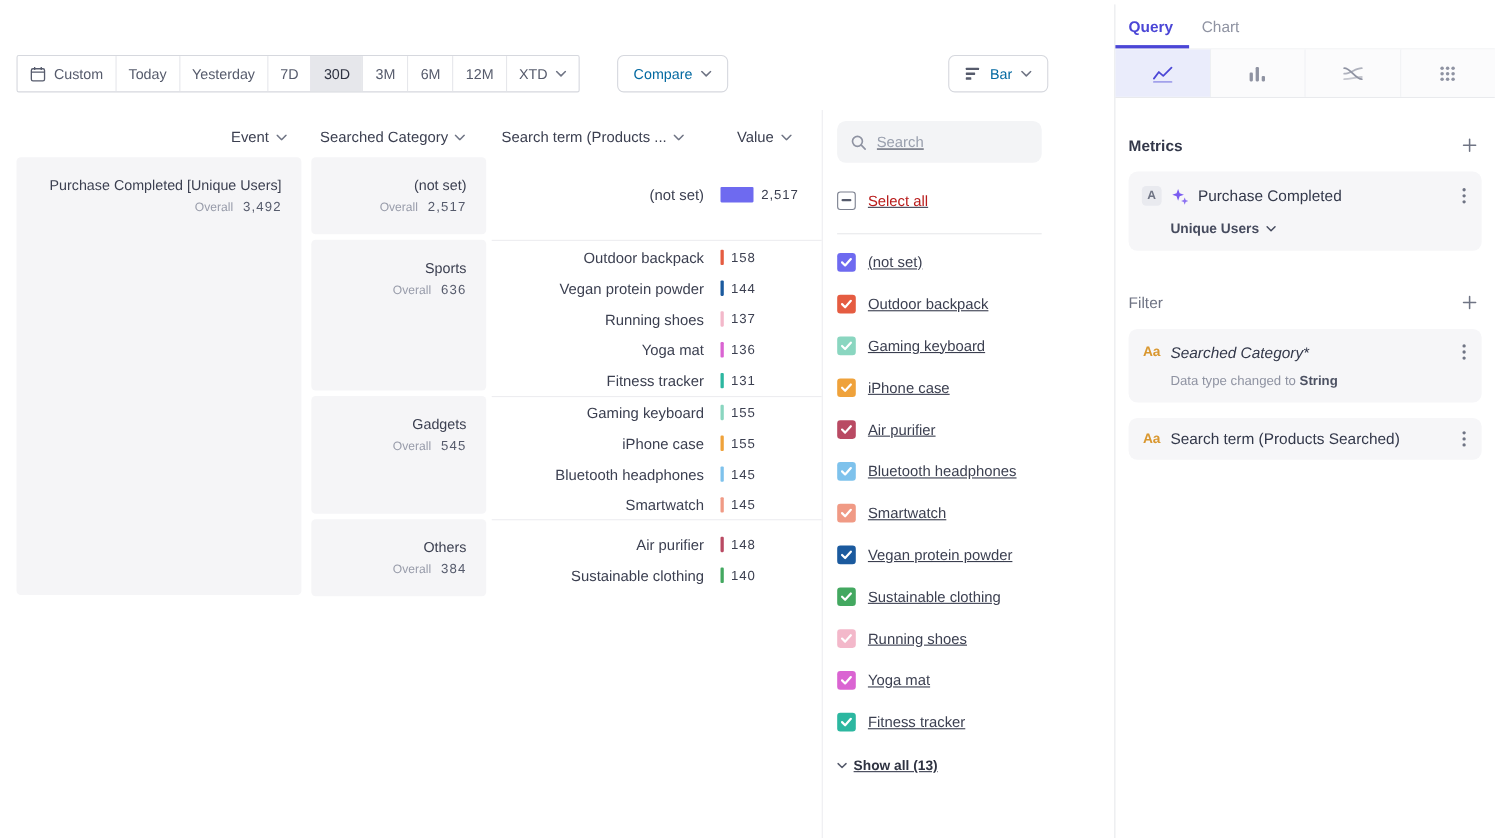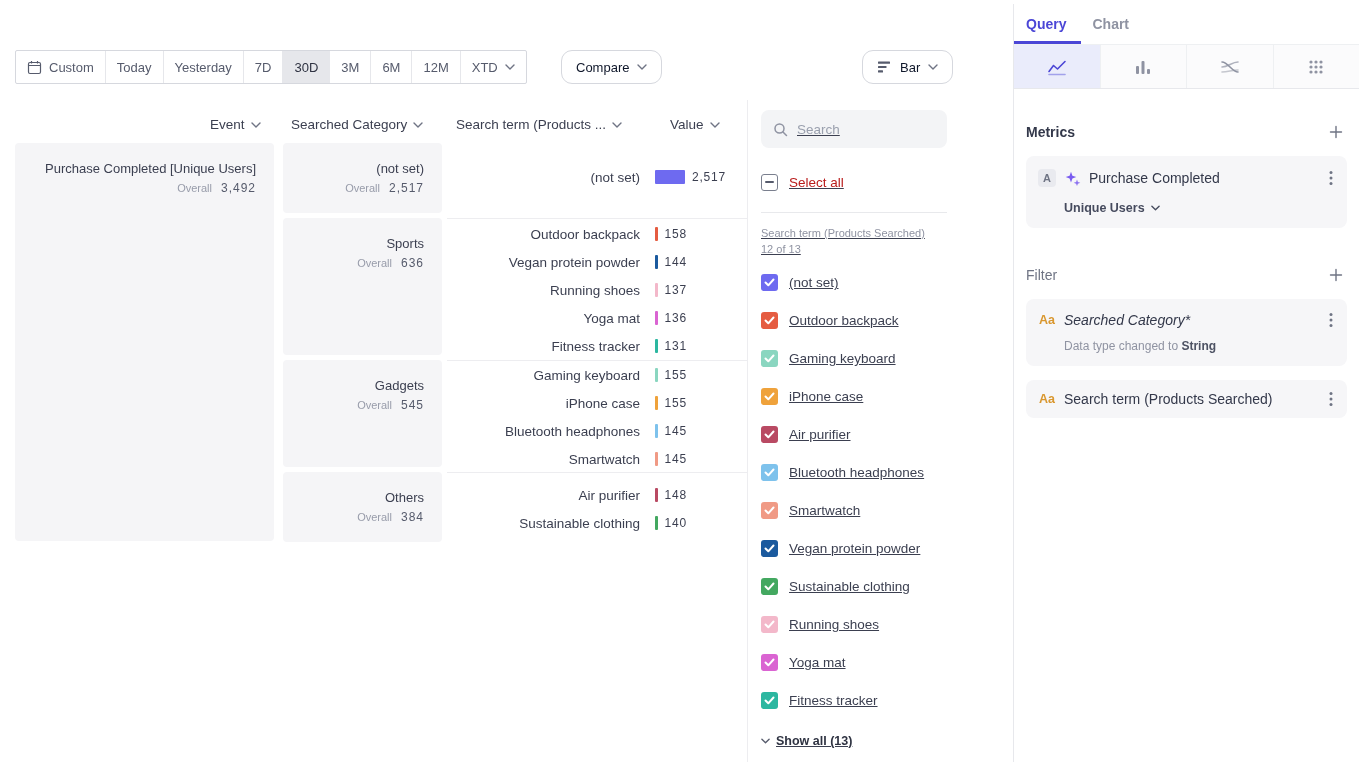--- a/index.html
+++ b/index.html
@@ -7,21 +7,21 @@
   body { font-family:"Liberation Sans","DejaVu Sans",sans-serif; background:#fff; color:#3b3f50; position:relative; overflow:hidden; }
   button { font-family:inherit; background:none; border:none; cursor:pointer; color:inherit; }
   .icn { display:inline-flex; align-items:center; }
 
   
   .toolbar { position:absolute; left:0; top:50px; width:1013px; height:34px; }
   .seg-group { position:absolute; left:15px; top:0; display:flex; align-items:stretch; height:34px; border:1px solid #d6d8de; border-radius:2px; overflow:hidden; background:#fff; }
   .seg-btn { display:flex; align-items:center; gap:7px; padding:0 11px; font-size:13px; color:#565b6c; border-left:1px solid #e6e7eb; white-space:nowrap; }
   .seg-btn:first-child { border-left:none; }
   .seg-btn.active { background:#e6e7eb; color:#2f3342; }
-  .pill-btn { position:absolute; top:0; height:34px; display:flex; align-items:center; gap:8px; padding:0 14px; border:1px solid #d6d8de; border-radius:11px; font-size:13px; color:#0f172a; background:#fff; }
+  .pill-btn { position:absolute; top:0; height:34px; display:flex; align-items:center; gap:8px; padding:0 14px; border:1px solid #d6d8de; border-radius:6px; font-size:13px; color:#0369a1; background:#fff; }
   .compare-btn { left:561px; }
   .charttype-btn { left:862px; }
 
   
   .col-header { position:absolute; top:117px; display:flex; align-items:center; gap:6px; font-size:13.5px; color:#3b3f50; white-space:nowrap; cursor:pointer; }
   .h-event { left:210px; } .h-category { left:291px; } .h-term { left:456px; } .h-value { left:670px; }
 
   
   .gbox { position:absolute; background:#f5f5f7; border-radius:4px; text-align:right; padding:18px 18px 0 0; }
   .ev-box { left:15px; top:143px; width:259px; height:398px;text-align:right; }
@@ -58,21 +58,21 @@
   .dash { width:9px; height:2px; background:#565b6c; border-radius:1px; display:block; }
   .fdivider { margin-top:20px; width:186px; height:1px; background:#e8e9ec; }
   .list-label { margin-top:13px; width:172px; font-size:11px; line-height:1.45; color:#8f93a2; }
   .check-list { margin-top:16px; overflow:hidden; }
   .check-item { display:flex; align-items:center; gap:11px; height:18px; margin-bottom:20px; font-size:13.5px; color:#3b3f50; cursor:pointer; }
   .show-all { margin-top:4px; display:flex; align-items:center; gap:6px; font-size:12.5px; color:#2f3342; font-weight:bold; cursor:pointer; }
 
   
   .query-panel { position:absolute; left:1013px; top:4px; width:346px; height:762px; border-left:1px solid #e7e8ec; background:#fff; }
   .qp-tabs { position:relative; height:40px; display:flex; align-items:center; padding-left:12px; gap:26px; }
-  .tab { font-size:14px; cursor:pointer;font-weight:bold; }
+  .tab { font-size:14px; cursor:pointer; }
   .tab-query { color:#4b46d6; font-weight:bold; }
   .tab-chart { color:#8f93a2; }
   .tab-underline { position:absolute; left:0; bottom:0; width:67px; height:3px; background:#4b46d6; }
   .qp-icons { height:45px; display:flex; border-top:1px solid #eef0f2; border-bottom:1px solid #e7e8ec; }
   .qicell { flex:1; display:flex; align-items:center; justify-content:center; border-right:1px solid #eef0f2; background:#fbfbfc; color:#8f93a2; cursor:pointer; }
   .qicell:last-child { border-right:none; }
   .qicell.active { background:#eaecfb; color:#4b46d6; }
   .qp-body { padding:0 12px; }
   .sec-head { margin-top:32px; display:flex; align-items:center; justify-content:space-between; }
   .sec-head.filter-head { margin-top:36px; }
@@ -315,21 +315,20 @@
       </span>
     <input placeholder="Search" style="">
   </div>
   <div class="select-all">
     <span class="cb indet">
         <span class="dash"></span>
       </span>
     <span>Select all</span>
   </div>
   <div class="fdivider"></div>
-  <div class="list-label">Search term (Products Searched) 12 of 13</div>
   <div class="check-list">
       <div class="check-item">
         <span class="cb" style="background:#6e6af0">
           <svg width="11" height="9" viewBox="0 0 11 9" fill="none" stroke="#fff" stroke-width="2" stroke-linecap="round" stroke-linejoin="round">
             <path d="M1.5 4.5l2.8 2.8L9.5 1.5"></path>
           </svg>
         </span>
         <span>(not set)</span>
       </div>
       <div class="check-item">

